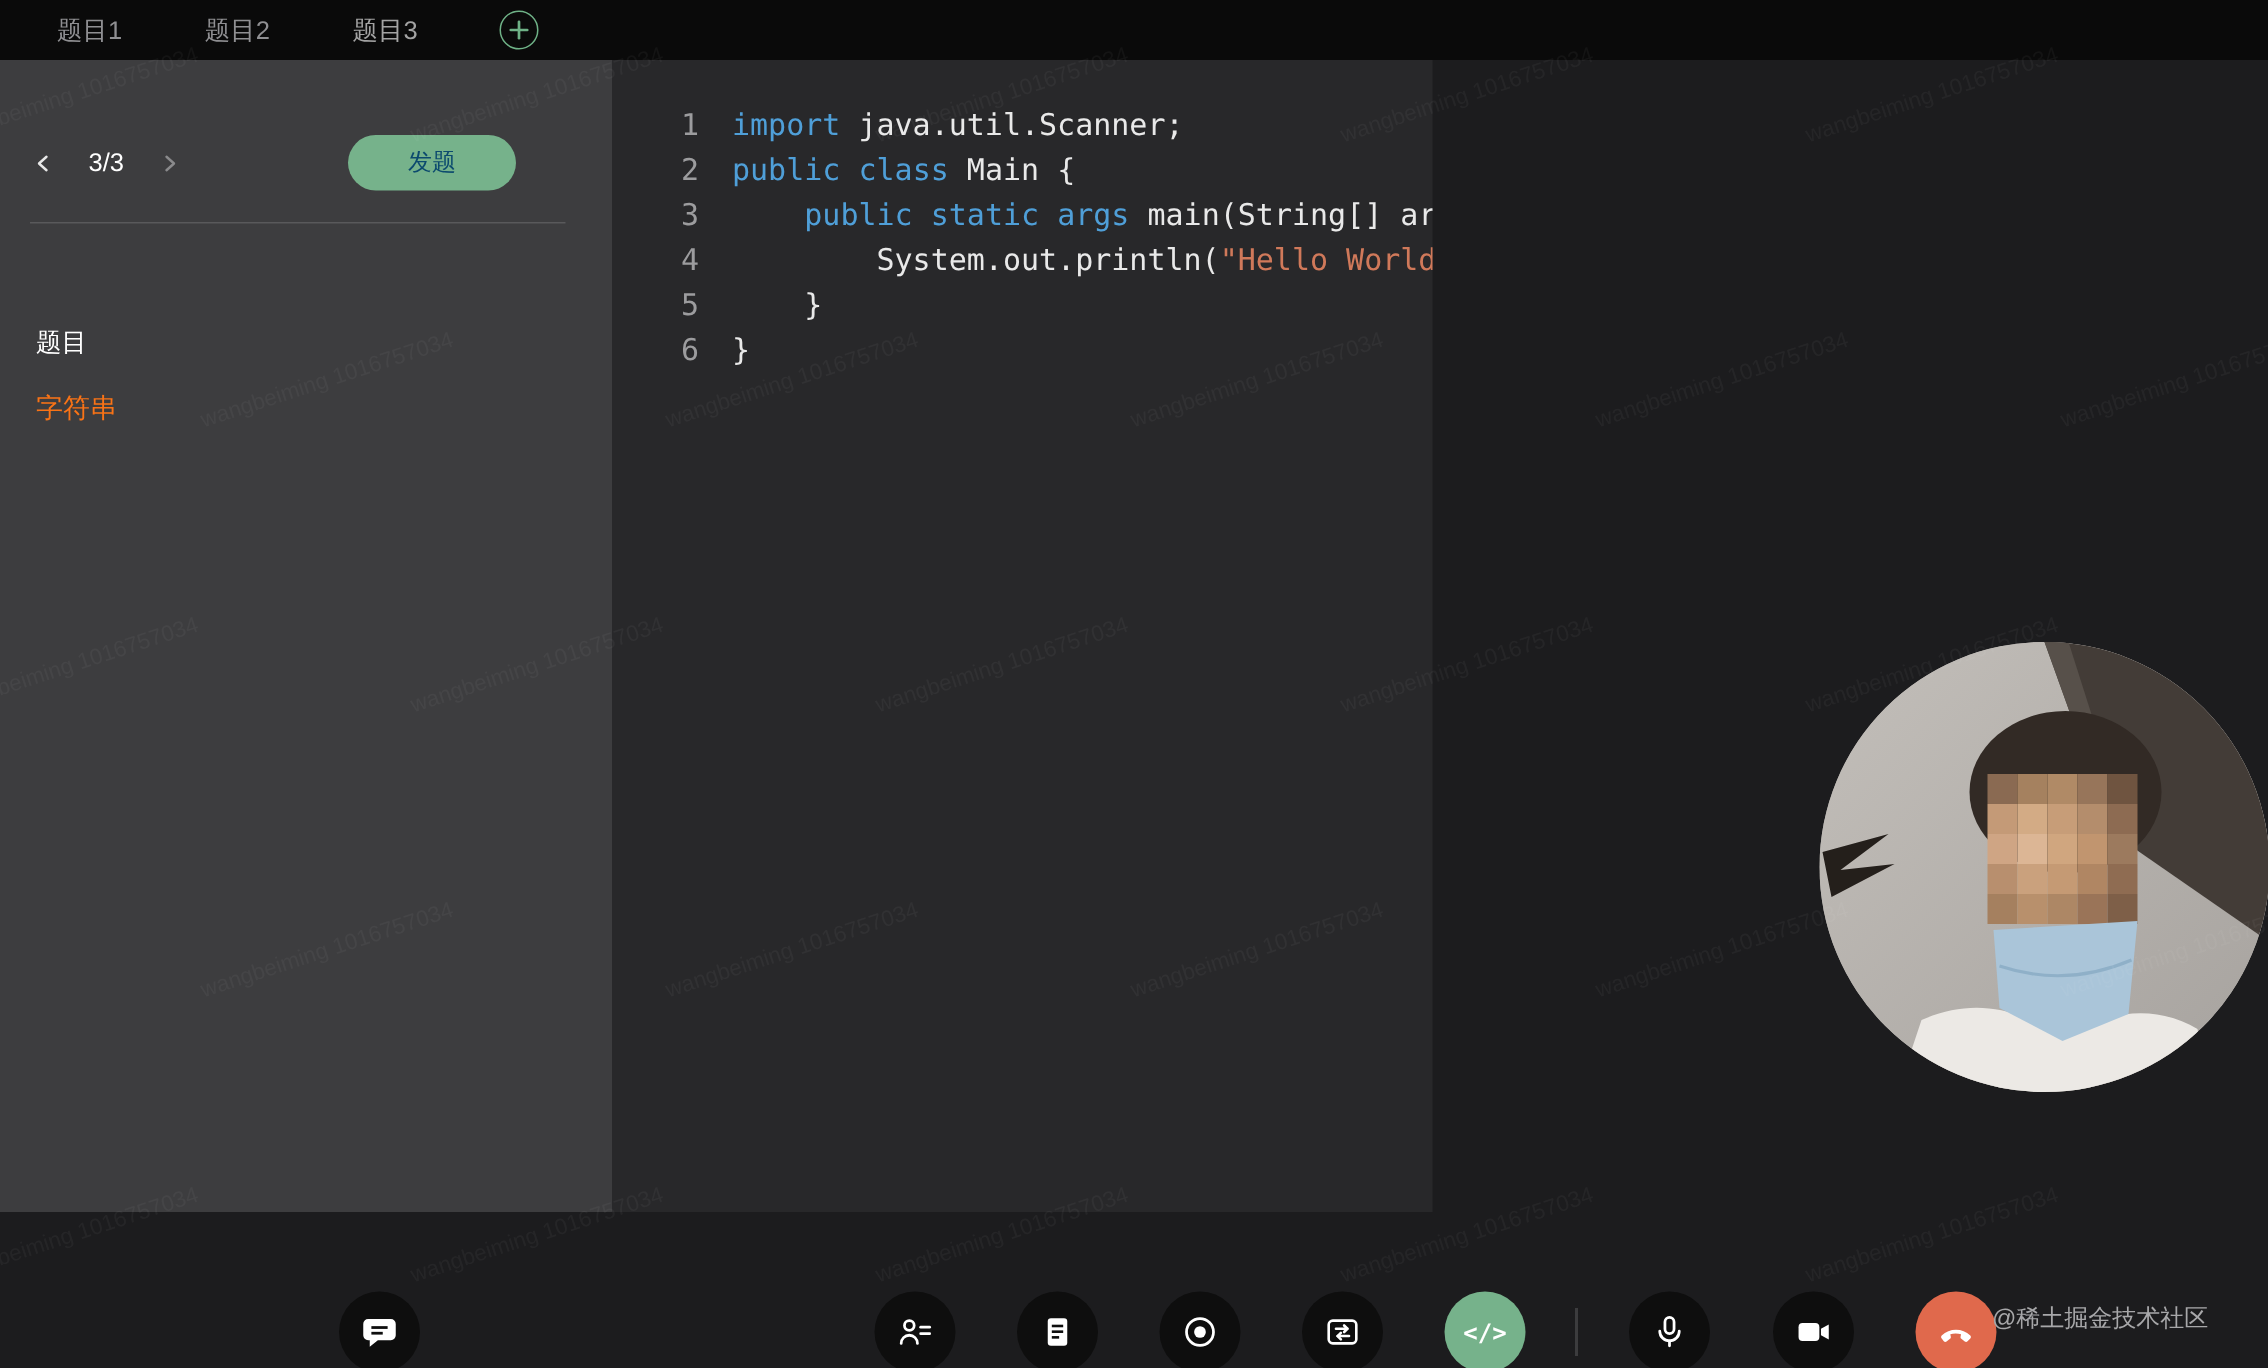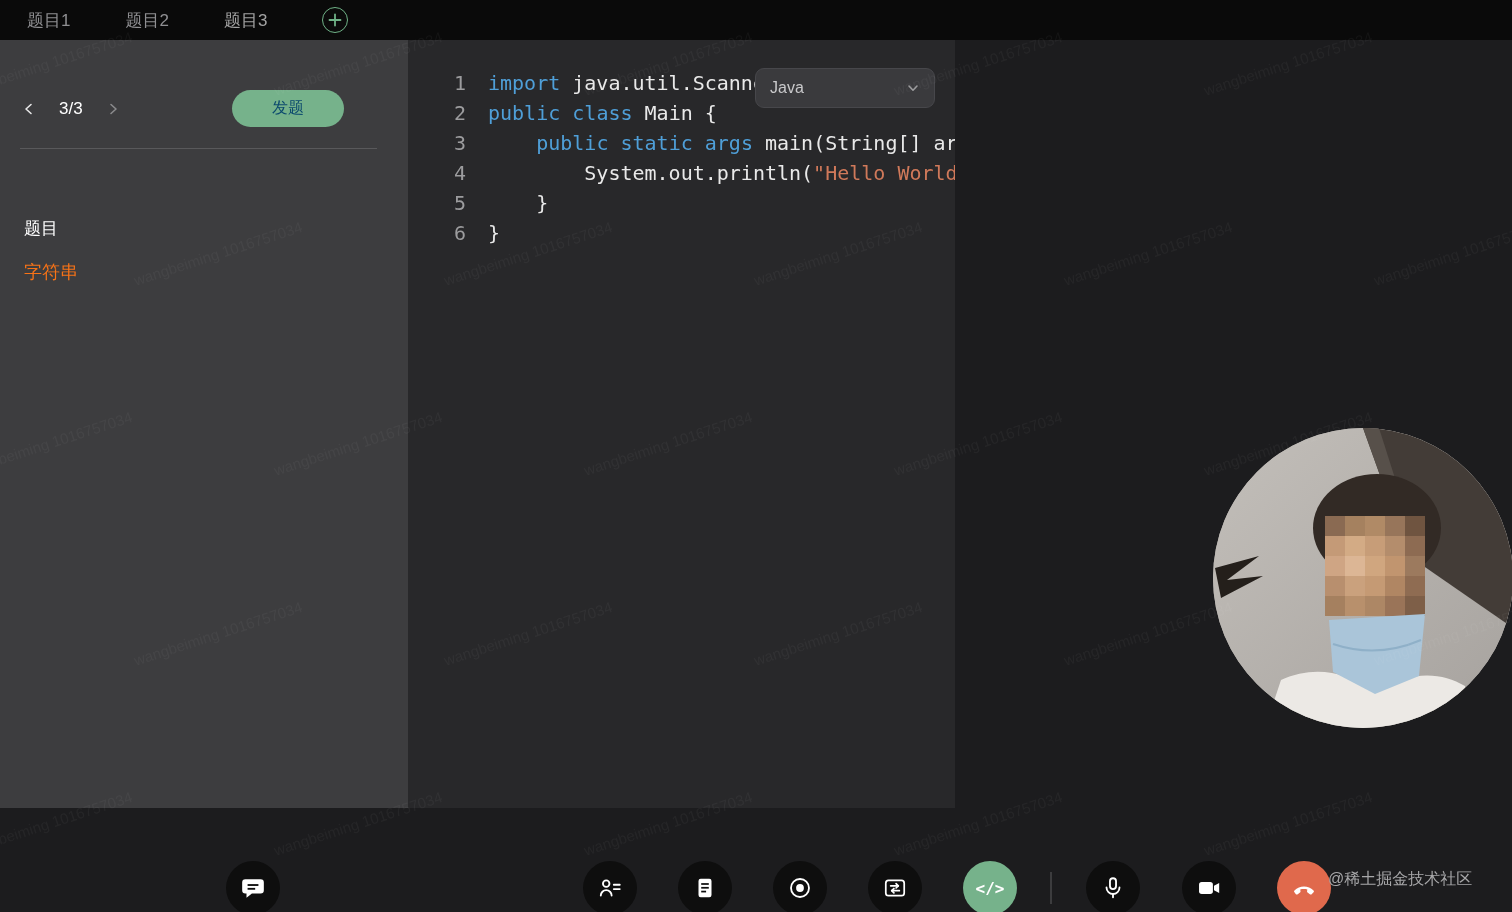--- a/index.html
+++ b/index.html
@@ -1,20 +1,20 @@
 <!DOCTYPE html>
 <html><head>
 <meta charset="utf-8">
 <style>
   *{margin:0;padding:0;box-sizing:border-box}
   html,body{width:1512px;height:912px;overflow:hidden}
   body{position:relative;background:#1c1c1e;font-family:"Liberation Sans","DejaVu Sans",sans-serif}
 
   
-  .topbar{position:absolute;left:0;top:0;width:1512px;height:40px;background:#0a0a0a;display:flex;align-items:center;padding-left:27px;gap:55px;z-index:15}
+  .topbar{position:absolute;left:0;top:0;width:1512px;height:40px;background:#0a0a0a;display:flex;align-items:center;padding-left:38px;gap:55px;z-index:15}
   .tab{font-size:17px;color:#8f8f92;cursor:pointer;white-space:nowrap}
   .tab.active{color:#a3a3a3}
   .add-btn{width:26px;height:26px;border-radius:50%;border:1.5px solid #6fb287;display:flex;align-items:center;justify-content:center;cursor:pointer}
 
   
   .sidebar{position:absolute;left:0;top:40px;width:408px;height:768px;background:#3d3d3f;z-index:5}
   .pager{position:absolute;left:22px;top:50px;height:37px;display:flex;align-items:center;gap:23px;color:#ffffff;font-size:17px}
   .pager .chev{display:flex;align-items:center;cursor:pointer}
   .send-btn{position:absolute;left:232px;top:50px;width:112px;height:37px;border-radius:19px;background:#76b28b;color:#0c4a6e;font-size:16px;display:flex;align-items:center;justify-content:center;cursor:pointer}
   .side-divider{position:absolute;left:20px;top:108px;width:357px;height:1px;background:#59595b}
@@ -84,26 +84,20 @@
 
 <div class="editor">
   <div class="code-area">
       <div class="code-row"><span class="ln">1</span><span class="code"><span class="tok-kw">import</span><span class="tok-pl"> java.util.Scanner;</span></span></div>
       <div class="code-row"><span class="ln">2</span><span class="code"><span class="tok-kw">public</span><span class="tok-pl"> </span><span class="tok-kw">class</span><span class="tok-pl"> Main {</span></span></div>
       <div class="code-row"><span class="ln">3</span><span class="code"><span class="tok-pl">    </span><span class="tok-kw">public</span><span class="tok-pl"> </span><span class="tok-kw">static</span><span class="tok-pl"> </span><span class="tok-kw">args</span><span class="tok-pl"> main(String[] args) {</span></span></div>
       <div class="code-row"><span class="ln">4</span><span class="code"><span class="tok-pl">        System.out.println(</span><span class="tok-str">"Hello World"</span></span></div>
       <div class="code-row"><span class="ln">5</span><span class="code"><span class="tok-pl">    }</span></span></div>
       <div class="code-row"><span class="ln">6</span><span class="code"><span class="tok-pl">}</span></span></div>
     </div>
-  <div class="lang-select">
-    <span>Java</span>
-    <svg width="14" height="14" viewBox="0 0 14 14">
-      <polyline points="3,5 7,9.2 11,5" fill="none" stroke="#9a9a9c" stroke-width="1.6" stroke-linecap="round" stroke-linejoin="round"></polyline>
-    </svg>
-  </div>
 </div>
 
 <div class="webcam">
   <svg width="300" height="300" viewBox="0 0 300 300">
     <defs>
       <linearGradient id="wg" x1="0" y1="0" x2="1" y2="1">
         <stop offset="0" stop-color="#c3bfba"></stop>
           <stop offset="1" stop-color="#a6a29e"></stop>
       </linearGradient>
     </defs>

